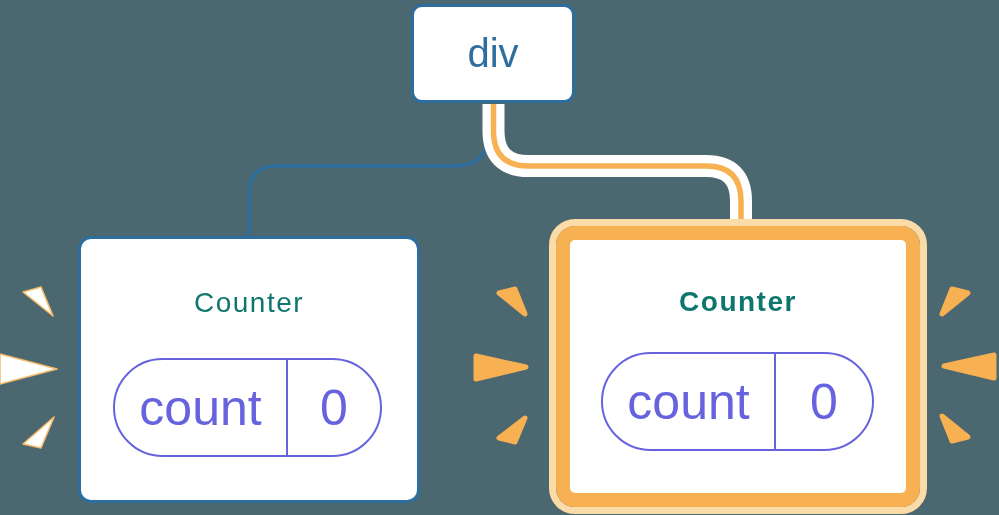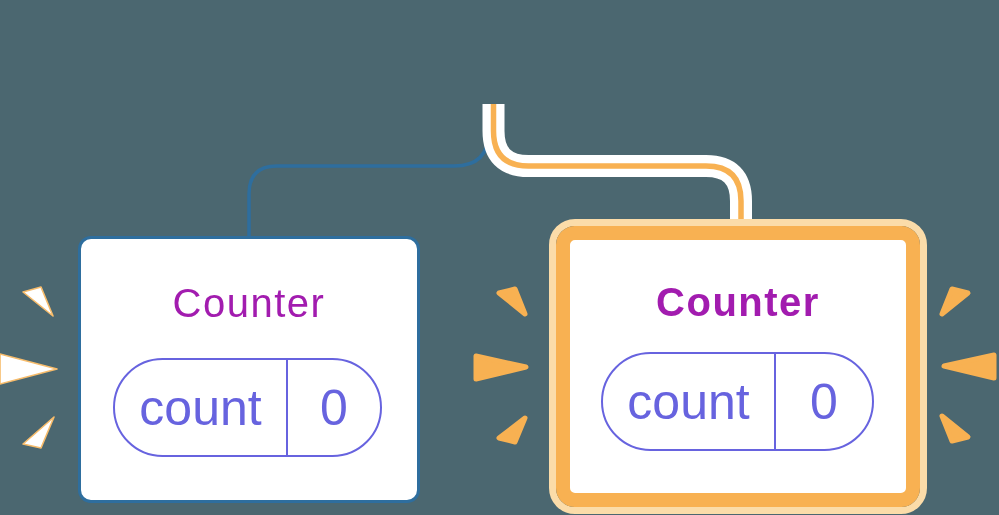--- a/index.html
+++ b/index.html
@@ -32,21 +32,21 @@
     background:transparent;
   }
   .card-highlight-inner{
     position:absolute;inset:0;
     box-sizing:border-box;
     border:14px solid #F8B152;border-radius:19px;
     background:#fff;
   }
   .card-title{
     position:absolute;left:0;right:0;text-align:center;
-    font-size:40px;font-weight:500;color:#a21caf;
+    font-size:28px;font-weight:500;color:#0f766e;
     letter-spacing:1.5px;line-height:40px;
   }
   .card-default .card-title{top:44px;}
   .card-highlight-inner .card-title{top:42px;font-weight:700;}
   
   .pill{
     position:absolute;box-sizing:border-box;
     border:2px solid #6763DF;border-radius:50px;
     display:flex;background:#fff;
   }
@@ -92,20 +92,23 @@
       <polygon points="499,438 515,442 525,418"></polygon>
     </g>
 
     <g fill="#F8B152" stroke="#F8B152" stroke-width="5" stroke-linejoin="round">
       <polygon points="968,293 952,289 942,314"></polygon>
       <polygon points="994,355 994,378 944,366"></polygon>
       <polygon points="968,437 952,441 942,416"></polygon>
     </g>
   </svg>
 
+  <div class="root-node">
+    <span>div</span>
+  </div>
 
   <div class="card-default">
     <div class="card-title">Counter</div>
     <div class="pill">
       <div class="pill-left">count</div>
       <div class="pill-right">0</div>
     </div>
   </div>
 
   <div class="card-highlight-outer">

